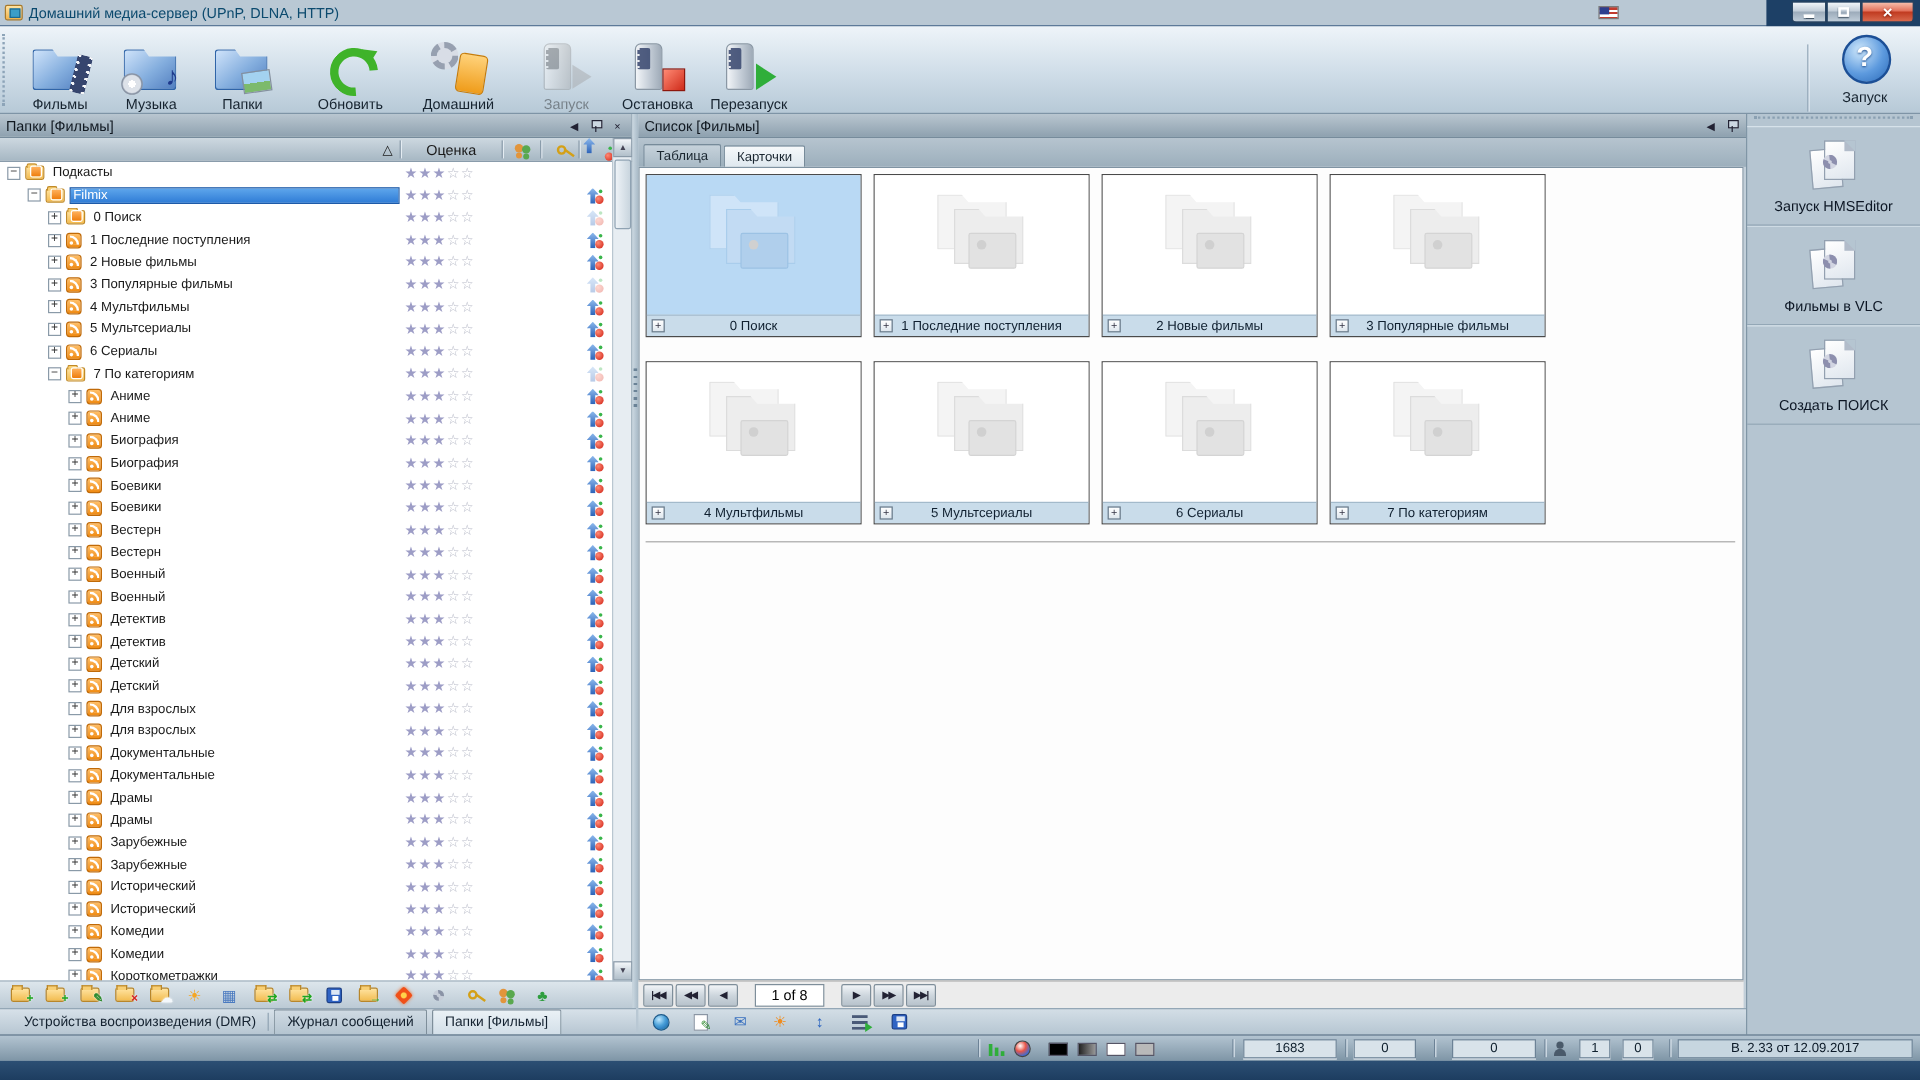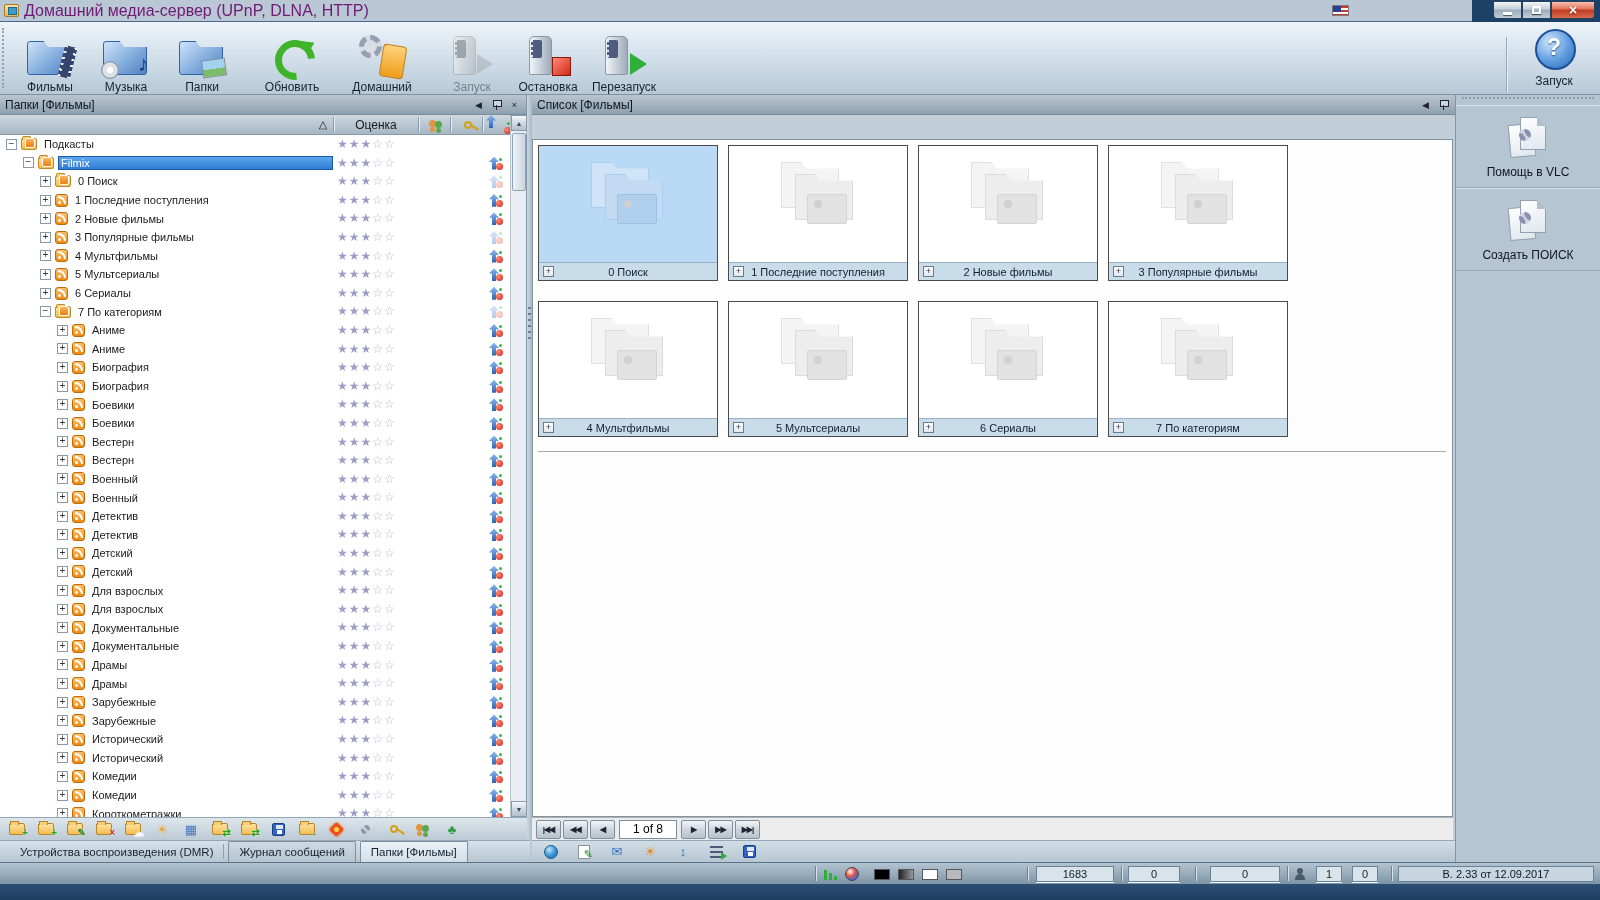--- a/index.html
+++ b/index.html
@@ -5,21 +5,21 @@
   *{box-sizing:border-box;margin:0;padding:0}
   html,body{width:1600px;height:900px;overflow:hidden}
   body{font-family:"Liberation Sans",sans-serif;font-size:11px;color:#1a1a1a;background:#b9c8d4;position:relative}
 
   
   #titlebar{position:absolute;left:0;top:0;width:1600px;height:22px;
     background:linear-gradient(#aac6de,#7d 10%,#7aa0c2 50%,#6b93b6);border-bottom:1px solid #47688a;
     display:flex;align-items:center;padding-left:4px}
   .appico{width:15px;height:13px;background:linear-gradient(#ffe2a0,#f0b44e);border:1px solid #a8792a;border-radius:2px;position:relative;margin-right:5px}
   .appico::after{content:"";position:absolute;left:3px;top:2px;width:7px;height:6px;background:#3c9ec8;border:1px solid #1c6a92}
-  #titletext{font-size:16px;color:#701a75}
+  #titletext{font-size:12px;color:#0c4a6e}
   .corner{position:absolute;right:0;top:0;width:128px;height:22px;background:#1d4066}
   #flag{position:absolute;left:1332px;top:5px;width:17px;height:11px;border:1px solid #7a7a7a;
     background:repeating-linear-gradient(to bottom,#c23b2e 0 2px,#fff 2px 4px)}
   #flag::before{content:"";position:absolute;left:0;top:0;width:8px;height:6px;background:#2c3f8e}
   #winbtns{position:absolute;right:5px;top:1px;display:flex}
   .wbtn{width:29px;height:18px;border:1px solid #27415e;background:linear-gradient(#f3f7fa,#c2cdd8 45%,#9cabba 50%,#c0cdd9);
     display:flex;align-items:center;justify-content:center;position:relative}
   .wbtn.min{border-radius:0 0 0 4px}
   .wbtn.close{width:44px;border-radius:0 0 4px 0;background:linear-gradient(#f7c0ae,#e2705a 45%,#c03a20 50%,#d96a4e);color:#fff;font-weight:bold;font-size:14px;text-shadow:0 1px 2px #7c1708}
   .minbar{width:9px;height:3px;background:#fff;box-shadow:0 1px 1px #456;margin-top:7px}
@@ -154,21 +154,21 @@
   .gph::before{content:"";position:absolute;left:6px;top:5px;width:8px;height:8px;border-radius:50%;background:#d0d0d0}
   .card.csel .gf{background:#cfe4f8;border-color:#a9cdec}
   .card.csel .g2{background:#c2dbf3}
   .card.csel .gph{background:#b0cfec;border-color:#9cc2e4}
   .cbar{height:18px;background:#c9dcea;border-top:1px solid #9ab2c4;display:flex;align-items:center}
   .plus{width:11px;height:11px;border:1px solid #6b7b8a;background:linear-gradient(#fff,#dfe7ee);font-size:9px;line-height:8px;text-align:center;color:#334;margin-left:4px}
   .clab{flex:1;text-align:center;margin-right:15px;font-size:11px;color:#102030}
   #pager{position:absolute;left:0;bottom:0;right:2px;height:23px;background:#ececec;border-top:1px solid #b0b0b0;display:flex;align-items:center;padding-left:4px;gap:2px}
   .pgb{min-width:25px;height:19px;padding:0 3px;background:linear-gradient(#f2f5f8,#cdd6dd 50%,#b7c2cb);border:1px solid #7e8e9a;border-radius:2px;
     font-size:8px;font-weight:bold;color:#223;display:flex;align-items:center;justify-content:center;letter-spacing:-1px}
-  #pgfield{min-width:58px;height:19px;background:#fff;border:1px solid #7e8e9a;display:flex;align-items:center;justify-content:center;font-size:12px;color:#000;margin:0 2px}
+  #pgfield{min-width:58px;height:19px;background:#fff;border:1px solid #7e8e9a;display:flex;align-items:center;justify-content:center;font-size:12px;color:#000;margin:0 12px}
 
   
   #sidebar{position:absolute;left:1455px;top:95px;width:145px;height:767px;background:#b5c5d1;border-left:1px solid #8096a6}
   #sbgrip{height:6px;margin:2px 6px;border-top:2px dotted #85734a;border-top:2px dotted #8aa0b2}
   .sbblock{padding:10px 4px 8px;text-align:center;border-bottom:1px solid #93a7b6;box-shadow:0 1px 0 #d6e2ea inset}
   .docg{position:relative;width:44px;height:46px;margin:0 auto 4px}
   .docg .p1,.docg .p2{position:absolute;width:26px;height:33px;background:linear-gradient(160deg,#fff,#dfe6ee);border:1px solid #93a0b0}
   .docg .p1{left:3px;top:9px;transform:rotate(-5deg)}
   .docg .p2{right:4px;top:2px}
   .docg .p2::after{content:"";position:absolute;right:-1px;top:-1px;border-style:solid;border-width:0 9px 9px 0;border-color:#b5c5d1 #b5c5d1 #b2bcca #b2bcca}
@@ -696,20 +696,24 @@
   <div id="rightpanel">
     <div class="phdr">
       <span>Список [Фильмы]</span>
       <span class="phbtns">
         <span class="phb">◀</span>
         <span class="phb">
             <span class="pin"></span>
           </span>
       </span>
     </div>
+    <div id="tabstrip">
+      <div class="tab">Таблица</div>
+      <div class="tab active">Карточки</div>
+    </div>
     <div id="rcontent">
       <div id="cardbox">
           <div class="card csel">
             <div class="cimg">
               <div class="gf g1"></div>
               <div class="gf g2"></div>
               <div class="gph"></div>
             </div>
             <div class="cbar">
               <span class="plus">+</span>
@@ -809,21 +813,29 @@
 
 <div id="sidebar">
   <div id="sbgrip"></div>
   <div id="sbblocks">
       <div class="sbblock">
         <div class="docg">
           <span class="p1"></span>
           <span class="p2"></span>
           <span class="g"></span>
         </div>
-        <div class="sblab">Помощь в VLC</div>
+        <div class="sblab">Запуск HMSEditor</div>
+      </div>
+      <div class="sbblock">
+        <div class="docg">
+          <span class="p1"></span>
+          <span class="p2"></span>
+          <span class="g"></span>
+        </div>
+        <div class="sblab">Фильмы в VLC</div>
       </div>
       <div class="sbblock">
         <div class="docg">
           <span class="p1"></span>
           <span class="p2"></span>
           <span class="g"></span>
         </div>
         <div class="sblab">Создать ПОИСК</div>
       </div>
     </div>

